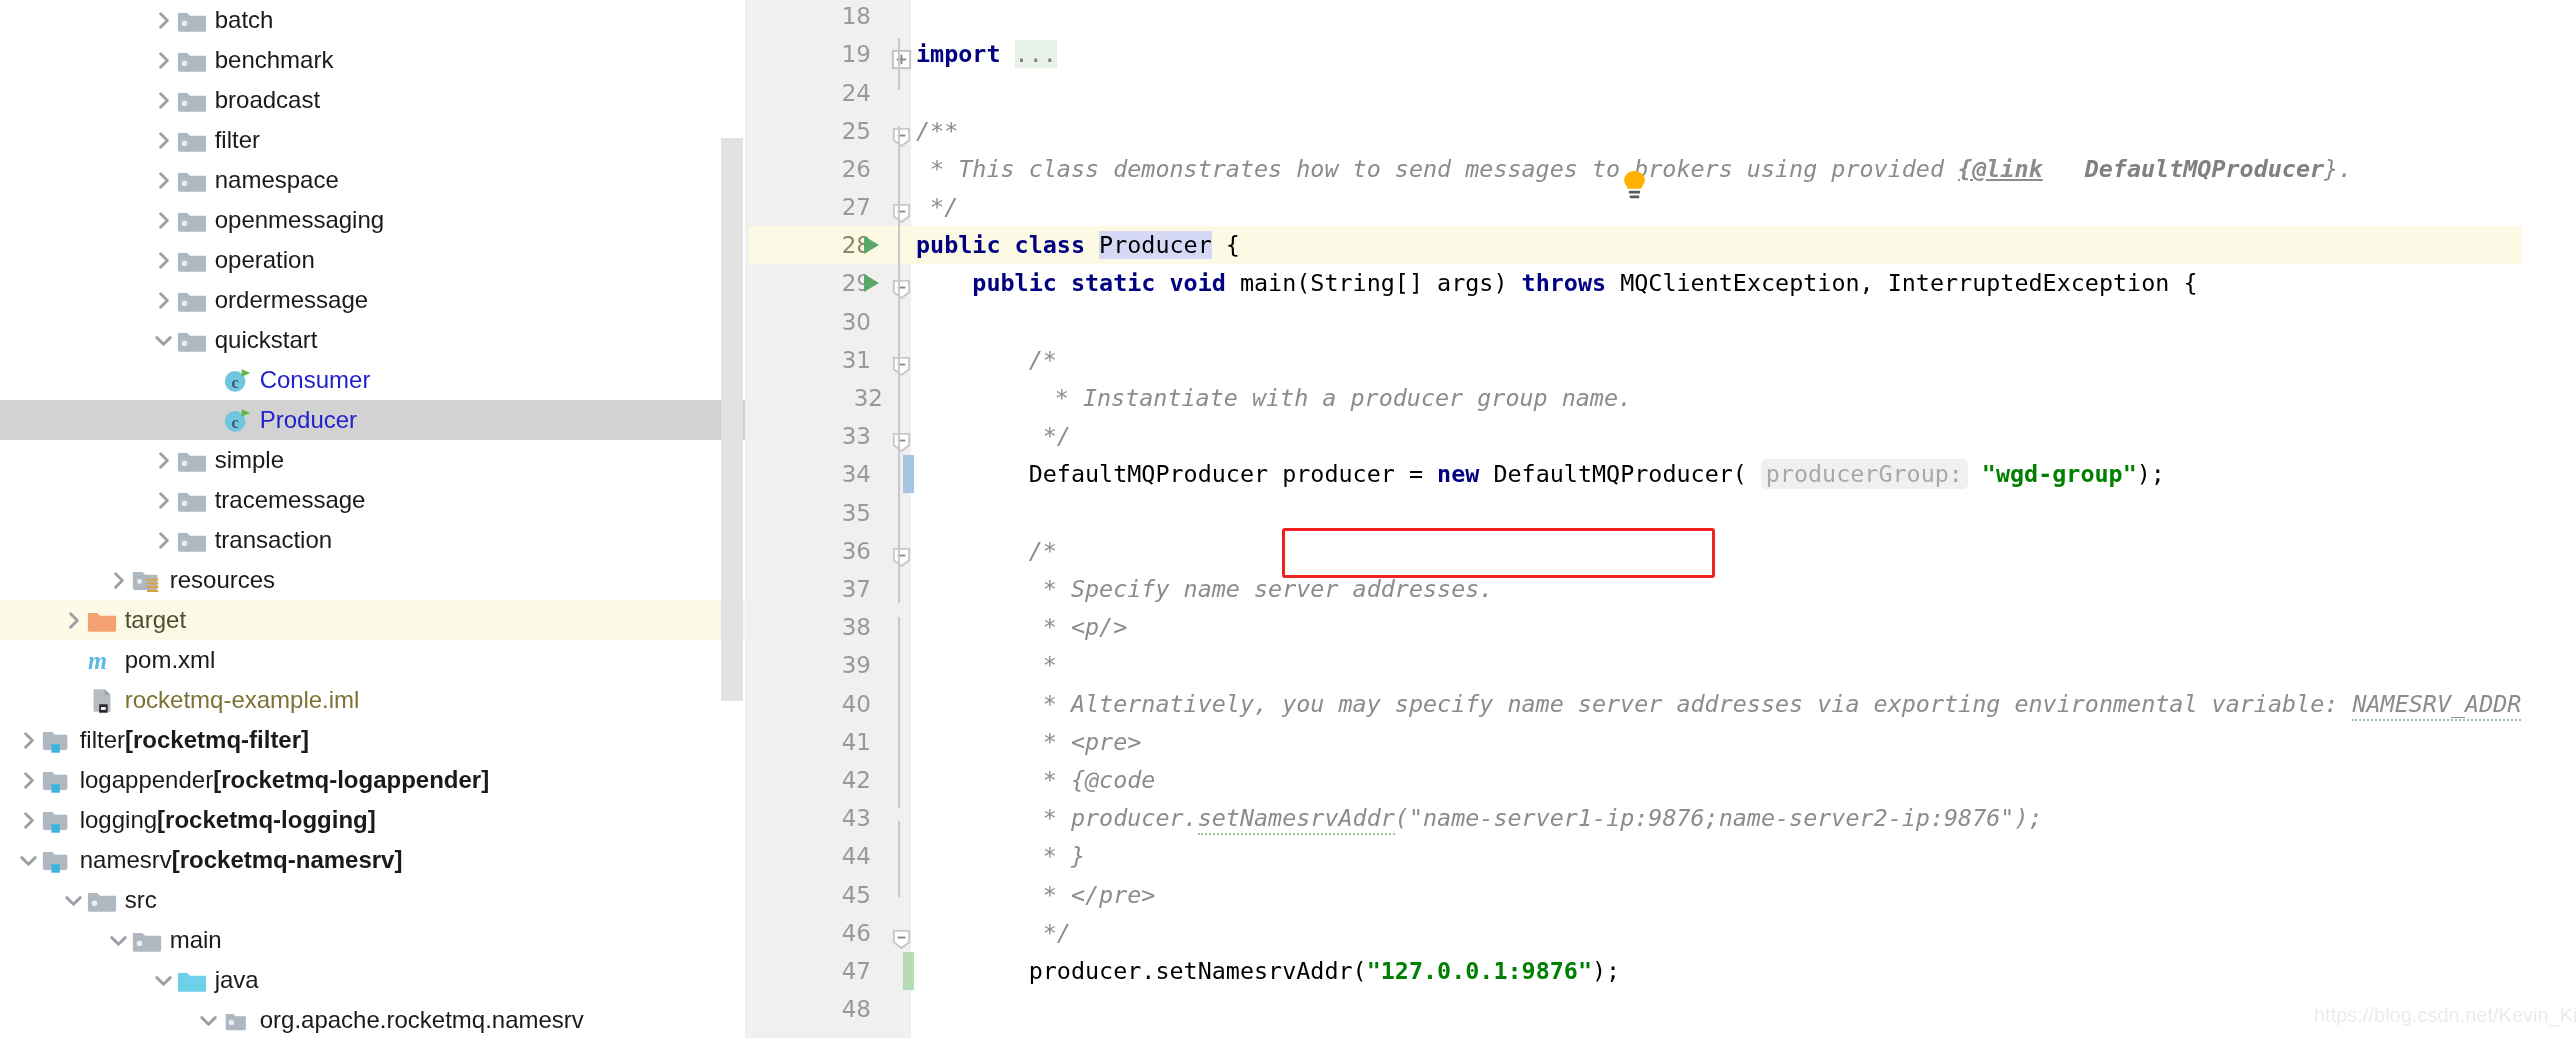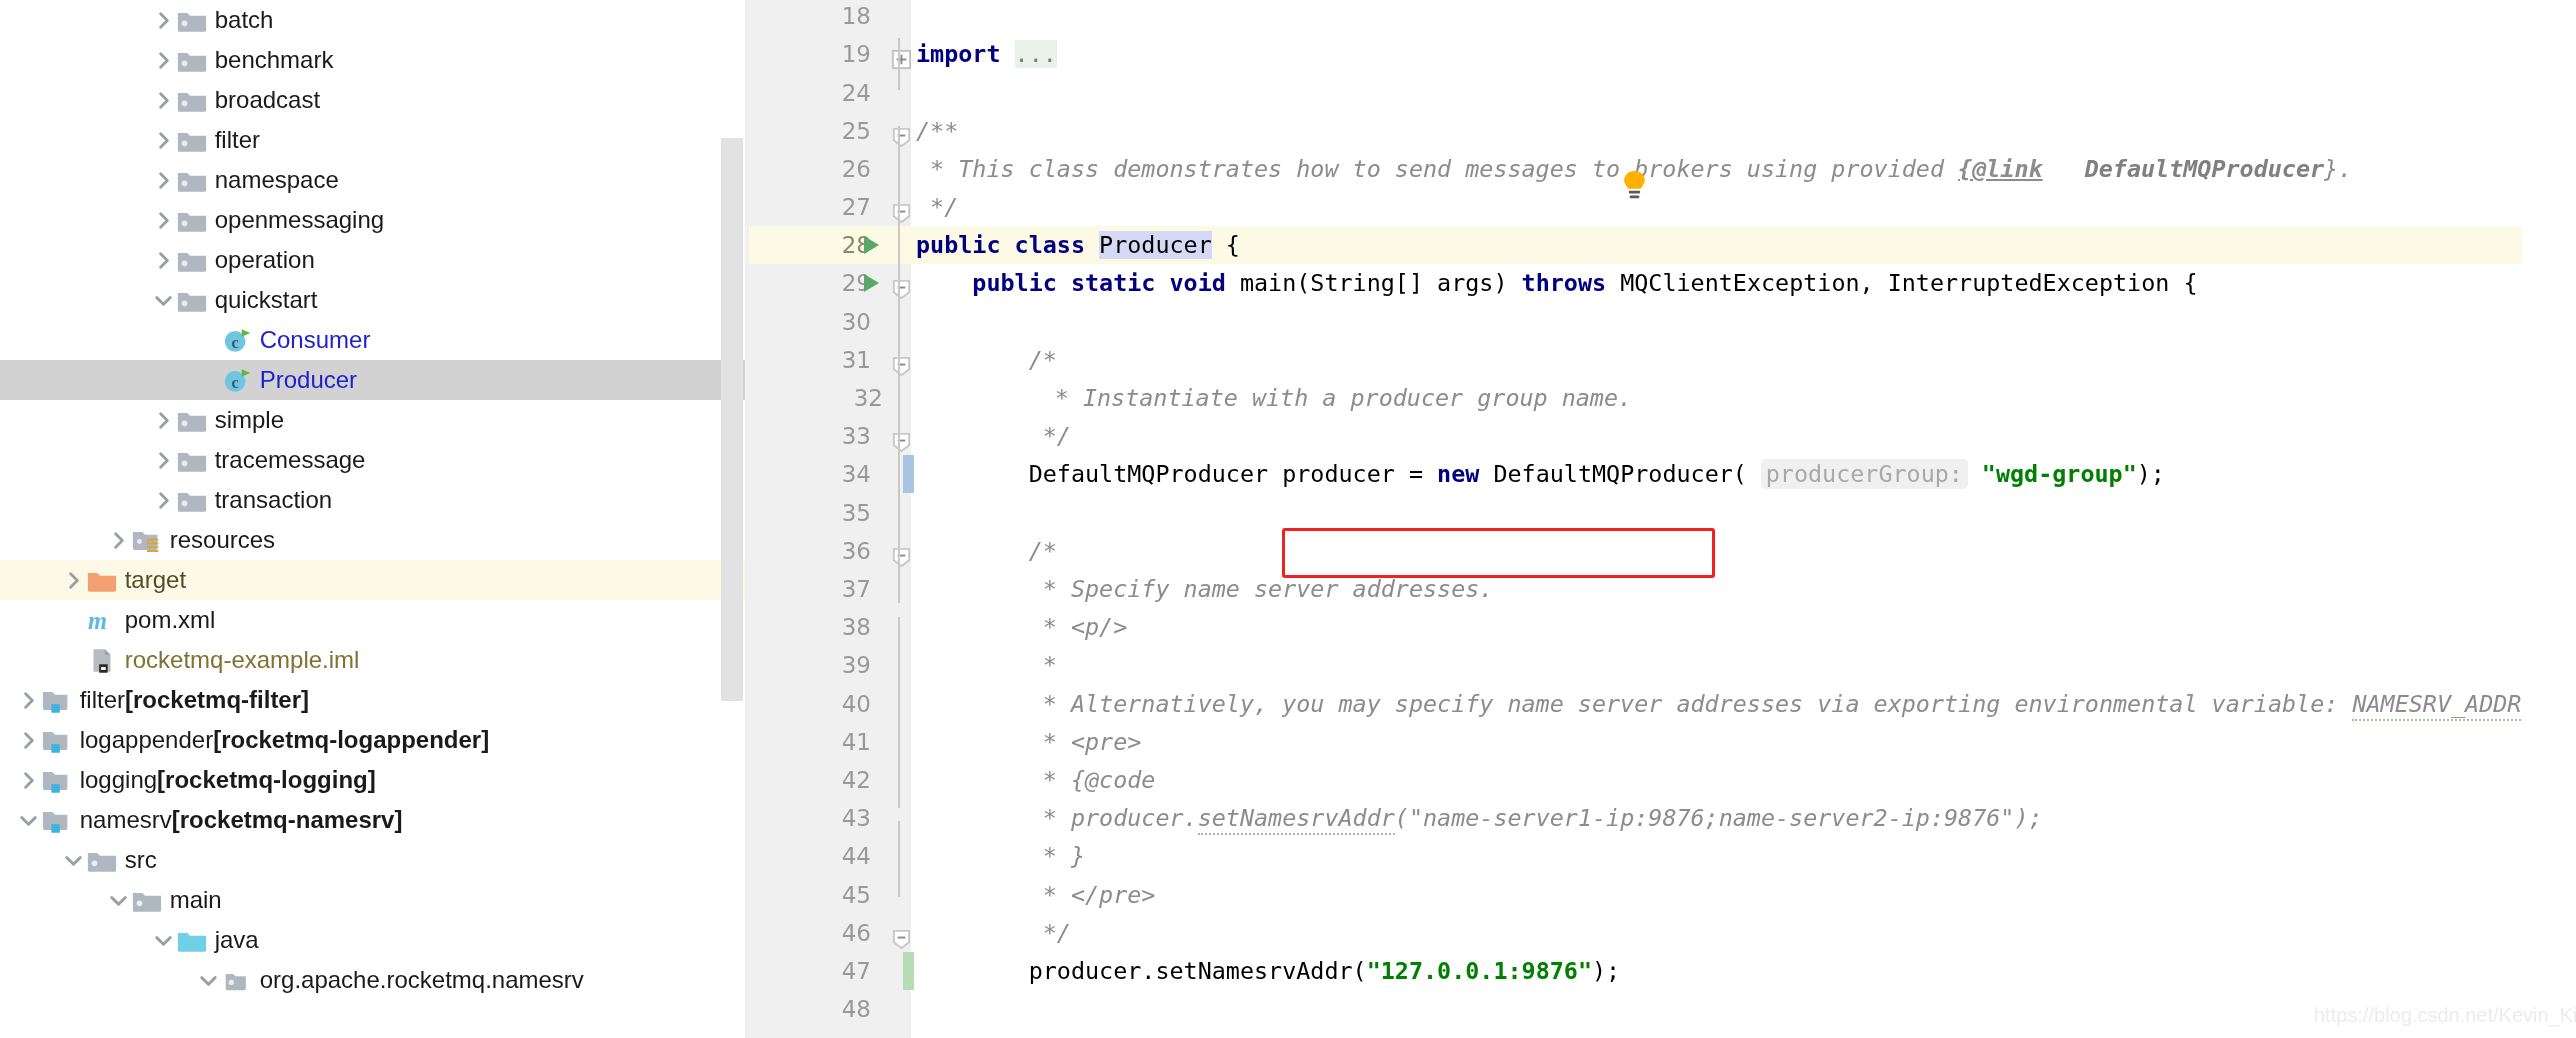--- a/index.html
+++ b/index.html
@@ -286,20 +286,35 @@
               <path d="M10 6 L17 13 L10 20" stroke="#9aa0a6" stroke-width="3" fill="none" stroke-linecap="round" stroke-linejoin="round"></path>
             </svg>
           </span>
           <span class="ic">
             <svg viewBox="0 0 34 30" width="32" height="29">
               <path d="M2 7 h10 l3 3 h17 v15 a2 2 0 0 1 -2 2 H4 a2 2 0 0 1 -2 -2 z" fill="#afb8c0"></path>
               <circle cx="9" cy="18" r="3" fill="#e9eef2"></circle>
             </svg>
           </span>
           <span class="lbl">operation</span>
+        </div>
+        <div class="tree-row">
+          <div style="flex: 0 0 151px;"></div>
+          <span class="arrow">
+            <svg viewBox="0 0 26 26" width="25" height="25">
+              <path d="M10 6 L17 13 L10 20" stroke="#9aa0a6" stroke-width="3" fill="none" stroke-linecap="round" stroke-linejoin="round"></path>
+            </svg>
+          </span>
+          <span class="ic">
+            <svg viewBox="0 0 34 30" width="32" height="29">
+              <path d="M2 7 h10 l3 3 h17 v15 a2 2 0 0 1 -2 2 H4 a2 2 0 0 1 -2 -2 z" fill="#afb8c0"></path>
+              <circle cx="9" cy="18" r="3" fill="#e9eef2"></circle>
+            </svg>
+          </span>
+          <span class="lbl">ordermessage</span>
         </div>
         <div class="tree-row">
           <div style="flex: 0 0 151px;"></div>
           <span class="arrow">
             <svg viewBox="0 0 26 26" width="25" height="25">
               <path d="M6 10 L13 17 L20 10" stroke="#9aa0a6" stroke-width="3" fill="none" stroke-linecap="round" stroke-linejoin="round"></path>
             </svg>
           </span>
           <span class="ic">
             <svg viewBox="0 0 34 30" width="32" height="29">

